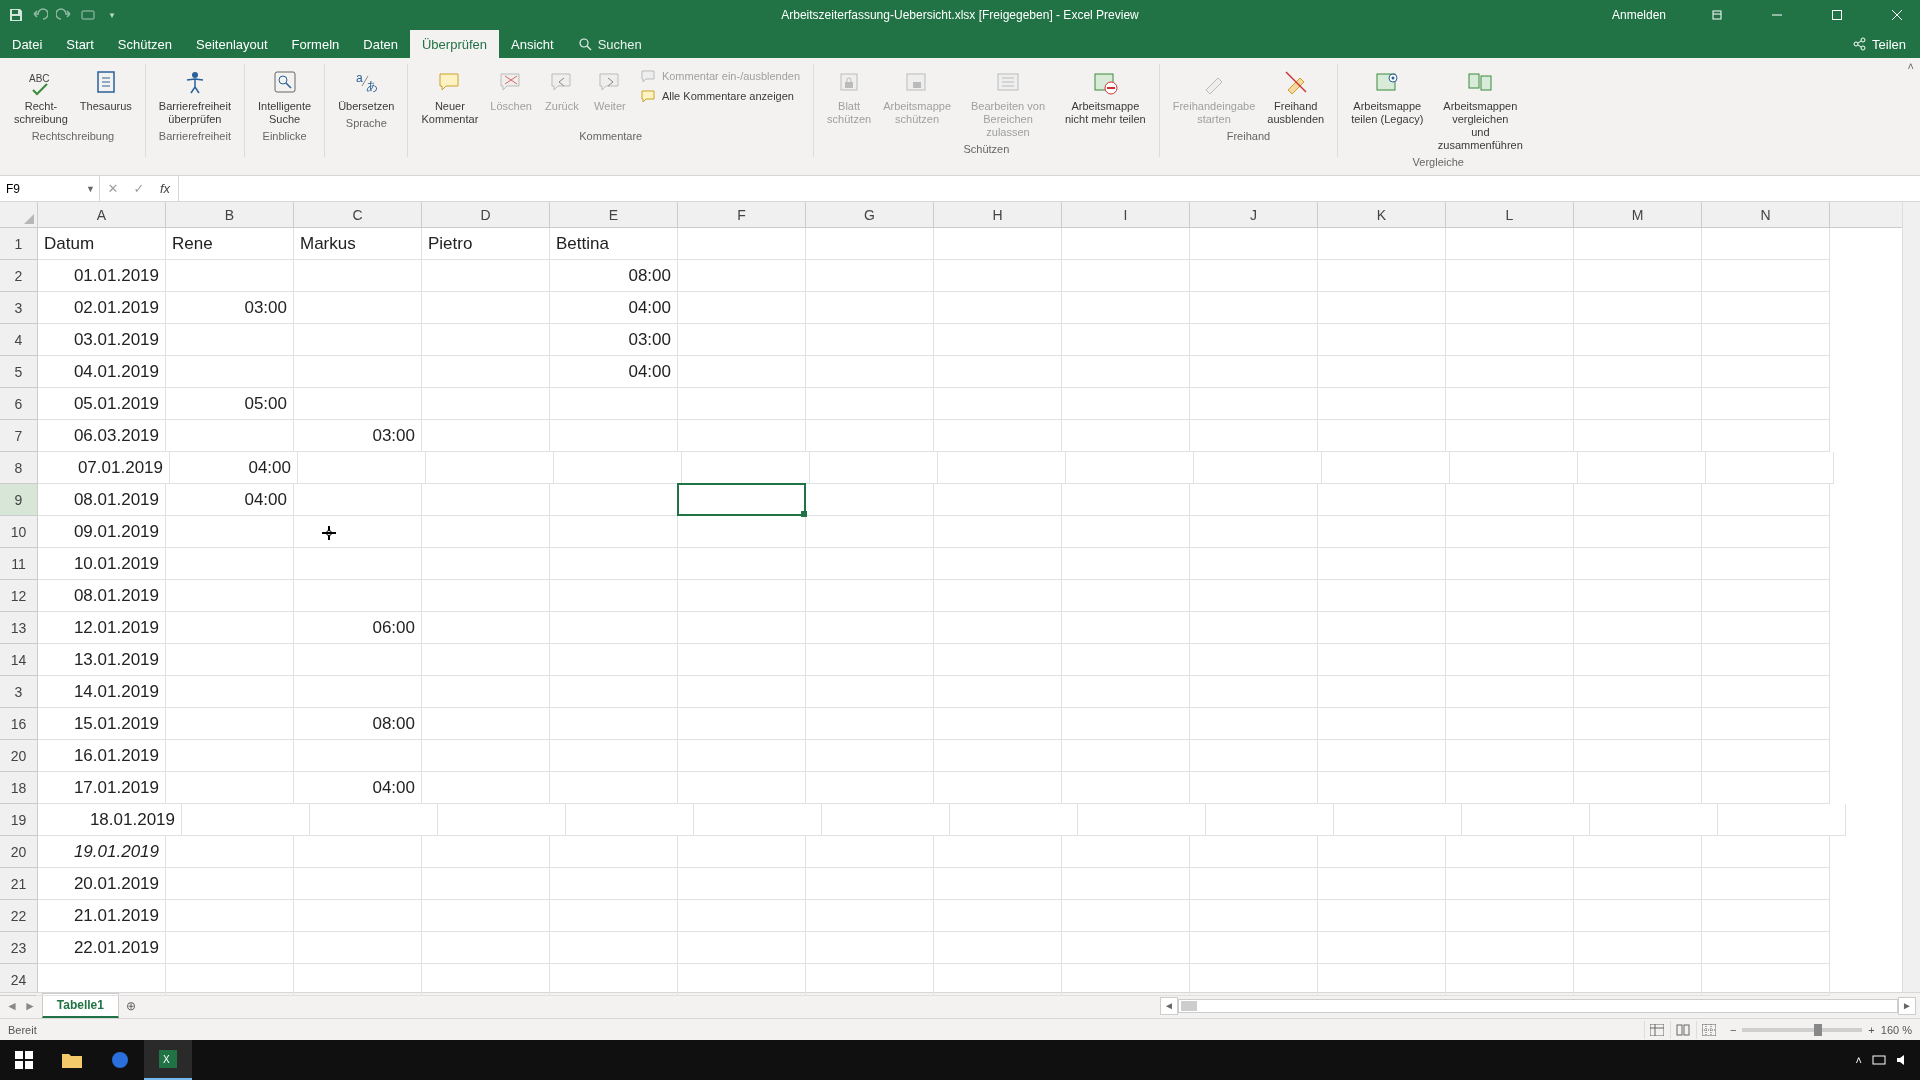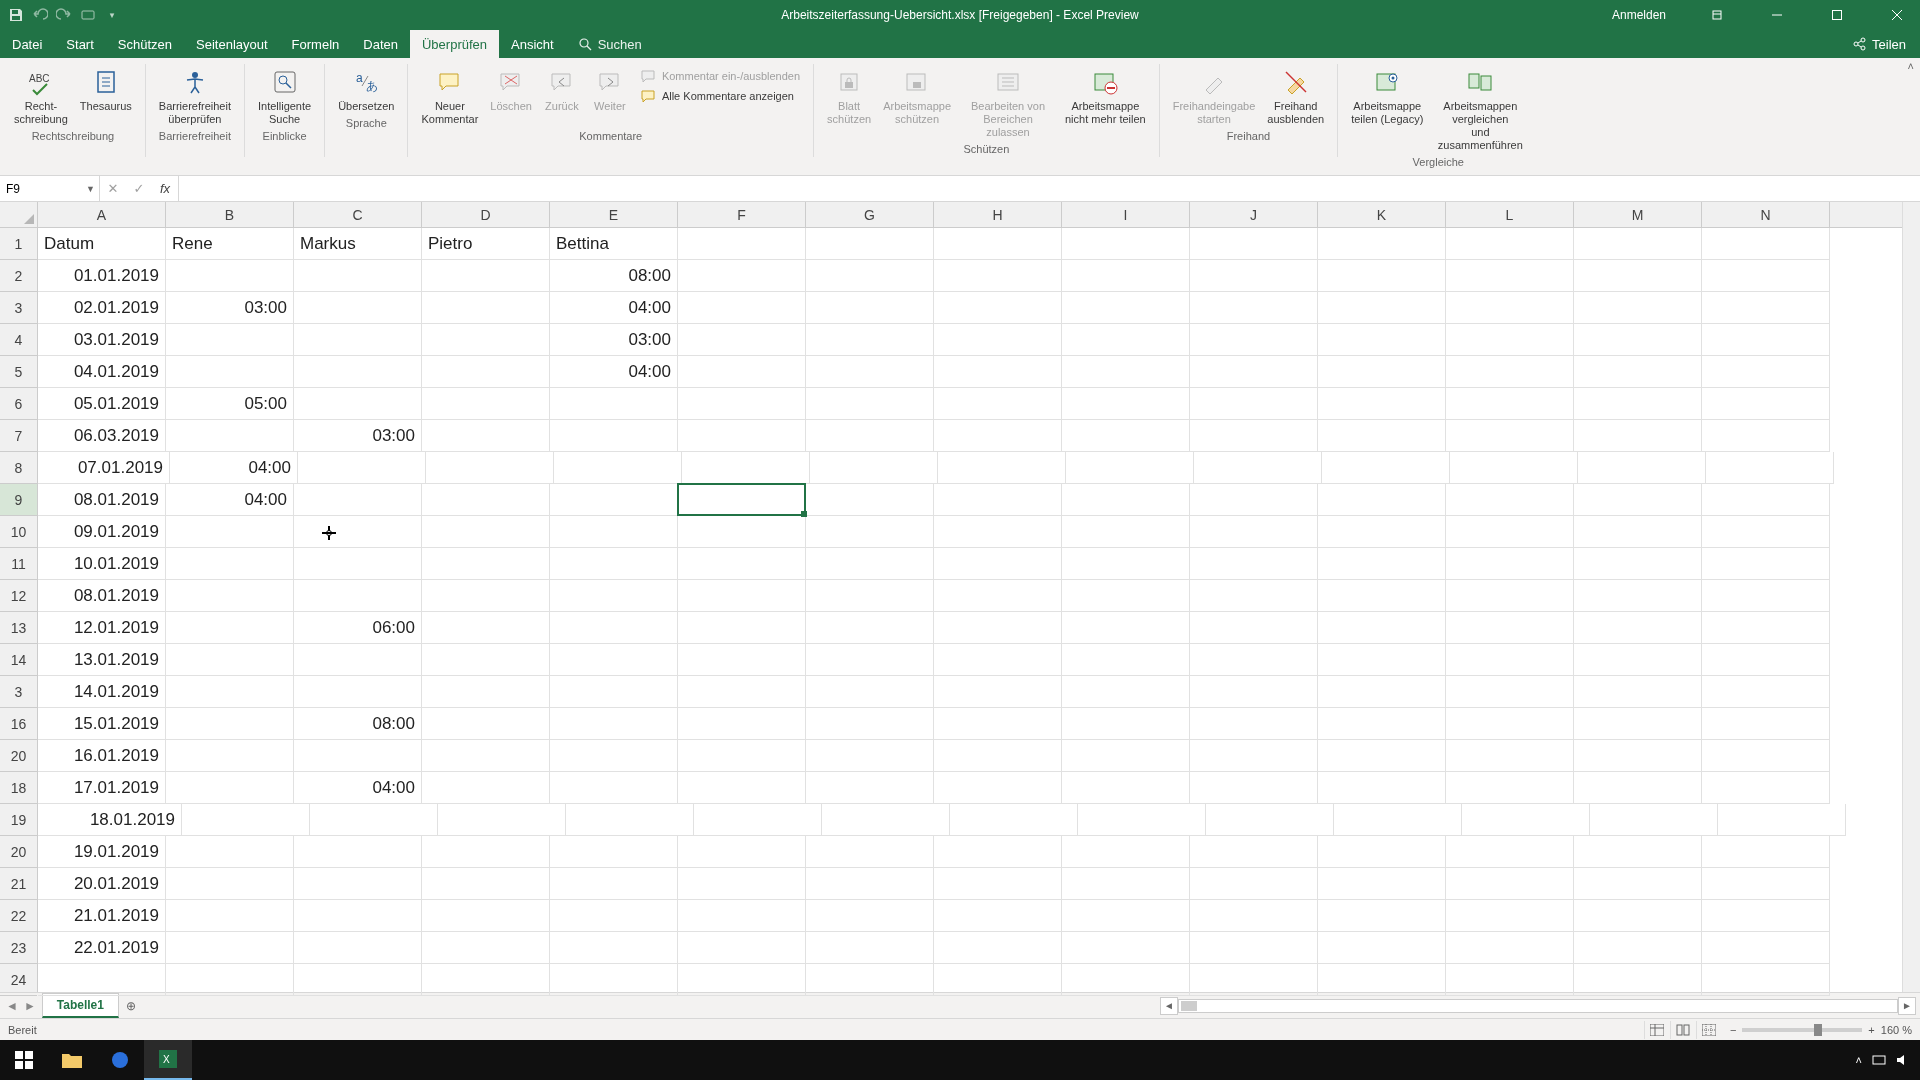--- a/index.html
+++ b/index.html
@@ -786,21 +786,21 @@
         <div class="cell left" style="width: 128px;"></div>
         <div class="cell left" style="width: 128px;"></div>
         <div class="cell left" style="width: 128px;"></div>
         <div class="cell left" style="width: 128px;"></div>
         <div class="cell left" style="width: 128px;"></div>
         <div class="cell left" style="width: 128px;"></div>
         <div class="cell left" style="width: 128px;"></div>
         <div class="cell left" style="width: 128px;"></div>
       </div>
       <div class="row">
-        <div class="cell right" style="width: 128px;">19.01.2019</div>
+        <div class="cell right" style="width: 128px; font-style: italic;">19.01.2019</div>
         <div class="cell left" style="width: 128px;"></div>
         <div class="cell left" style="width: 128px;"></div>
         <div class="cell left" style="width: 128px;"></div>
         <div class="cell left" style="width: 128px;"></div>
         <div class="cell left" style="width: 128px;"></div>
         <div class="cell left" style="width: 128px;"></div>
         <div class="cell left" style="width: 128px;"></div>
         <div class="cell left" style="width: 128px;"></div>
         <div class="cell left" style="width: 128px;"></div>
         <div class="cell left" style="width: 128px;"></div>

